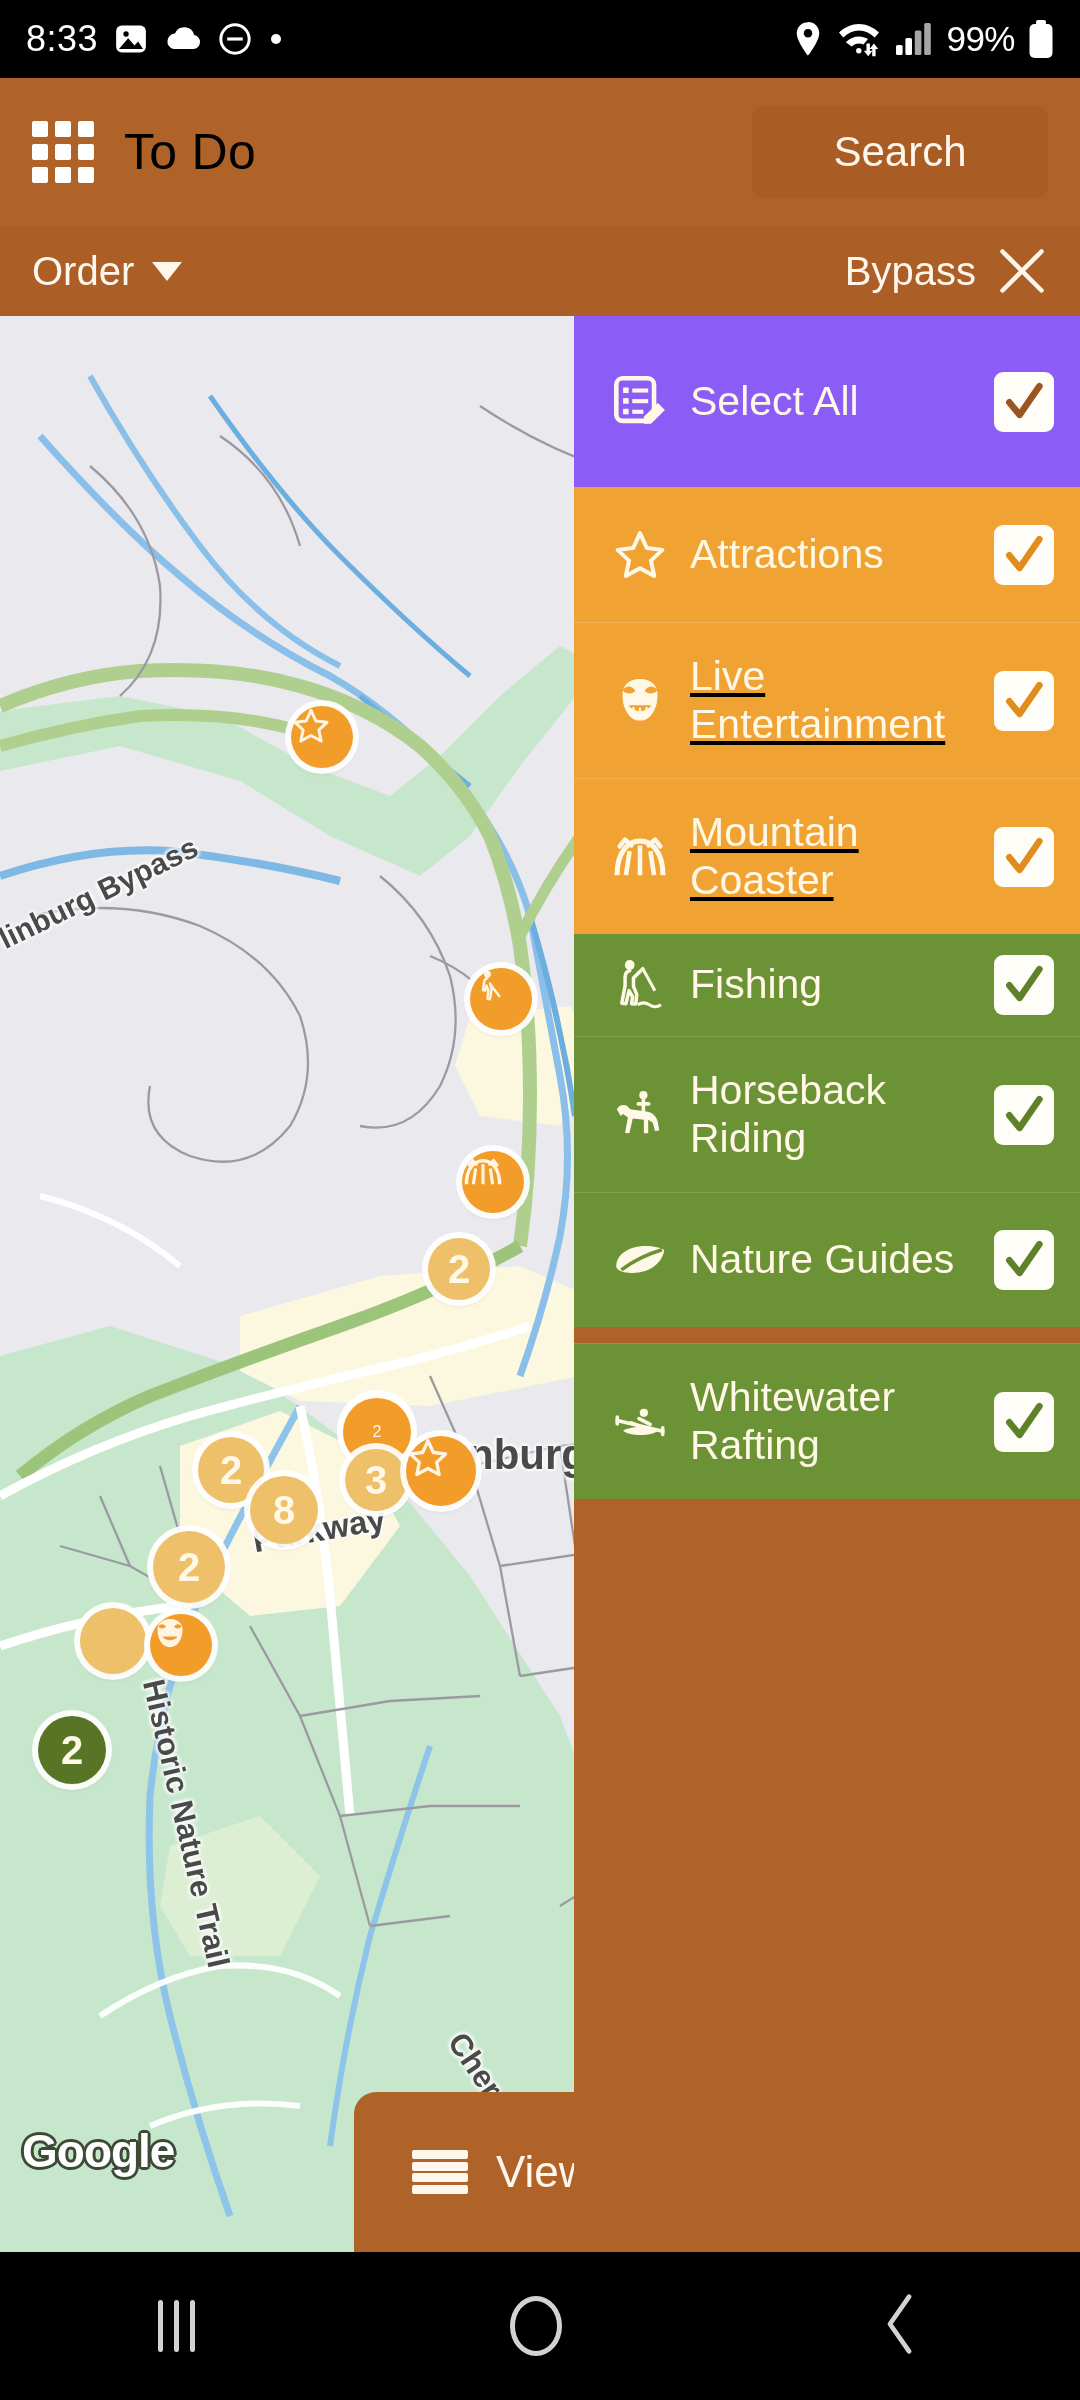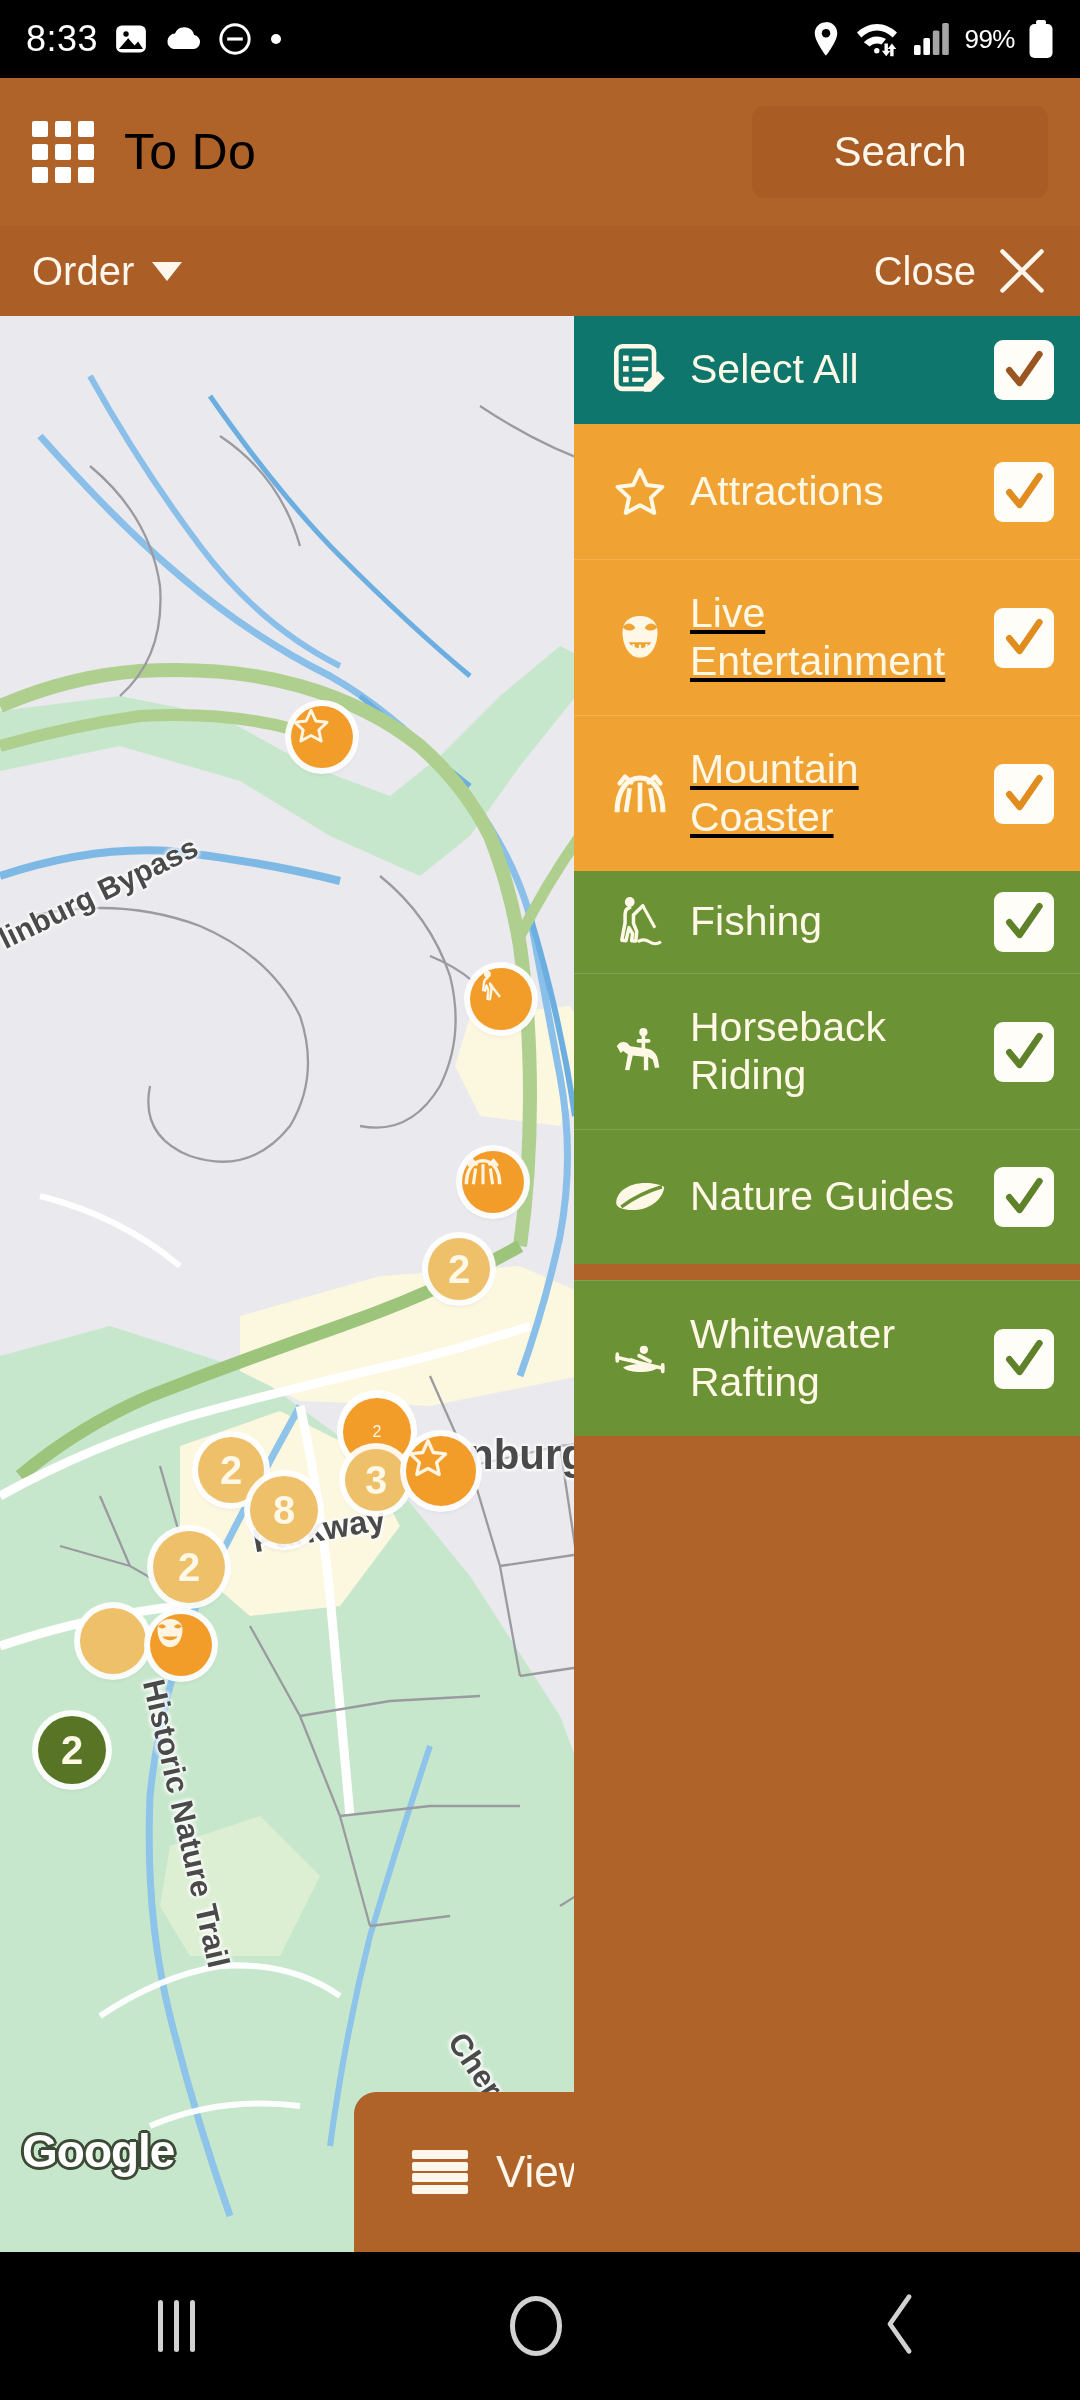--- a/index.html
+++ b/index.html
@@ -7,21 +7,21 @@
   body { font-family:"Liberation Sans", sans-serif; -webkit-font-smoothing:antialiased; }
 
   #screen { position:relative; width:1080px; height:2400px; background:#000; overflow:hidden; }
 
   
   .statusbar { position:absolute; left:0; top:0; width:1080px; height:78px; background:#000;
                display:flex; align-items:center; padding:0 26px; }
   .sb-left { display:flex; align-items:center; gap:16px; }
   .sb-clock { color:#fff; font-size:36px; letter-spacing:.5px; }
   .sb-right { margin-left:auto; display:flex; align-items:center; gap:13px; }
-  .sb-batt { color:#fff; font-size:26px; font-weight:400; letter-spacing:-.5px;}
+  .sb-batt { color:#fff; font-size:35px; font-weight:400; letter-spacing:-.5px;}
   .ico { display:block; }
 
   
   .appbar { position:absolute; left:0; top:78px; width:1080px; height:148px; background:#B06328;
             display:flex; align-items:center; padding:0 32px; }
   .grid-icon { width:62px; height:62px; display:grid; grid-template-columns:repeat(3,1fr);
                grid-template-rows:repeat(3,1fr); gap:7px; }
   .grid-icon i { background:#fff; border-radius:2px; display:block; }
   .app-title { color:#000000; font-size:50px; margin-left:30px; letter-spacing:.3px; }
   .search-btn { margin-left:auto; background:#A95C24; border-radius:12px;
@@ -67,21 +67,21 @@
   .fab { width:98px; height:86px; background:#253026; border-radius:14px;
          display:flex; align-items:center; justify-content:center; }
 
   
   .panel { position:absolute; right:0; top:316px; width:506px; height:1936px; background:#B06328; }
   .frow { display:flex; align-items:center; padding:0 26px 0 30px; position:relative; }
   .frow .icowrap { width:72px; min-width:72px; display:flex; align-items:center; justify-content:center; }
   .frow .flabel { flex:1; color:#FFF8E7; font-size:41px; line-height:1.15; padding-left:14px; }
   .cbox { width:60px; min-width:60px; height:60px; background:#FFFDF8; border-radius:9px;
           display:flex; align-items:center; justify-content:center; margin-left:10px; }
-  .row-selectall { background:#0f766e; height:108px; }
+  .row-selectall { background:#8b5cf6; height:171px; }
   .row-orange { background:#F0A333; }
   .row-green  { background:#6B9234; }
   .sep-orange { border-top:1px solid rgba(255,255,255,.14);text-decoration:underline; }
   .sep-green  { border-top:1px solid rgba(255,255,255,.14); }
 
   
   .navbar { position:absolute; left:0; top:2252px; width:1080px; height:148px; background:#000;
             display:flex; align-items:center; justify-content:space-around; }
   .nav-recents { display:flex; gap:11px; }
   .nav-recents i { width:5px; height:52px; background:#d2d2d2; border-radius:3px; display:block; }
@@ -168,21 +168,21 @@
     <div class="app-title">To Do</div>
     <div class="search-btn">Search</div>
   </div>
 
   <div class="orderbar">
     <div style="display:flex;align-items:center">
       <span class="order-lbl">Order</span>
       <span class="caret"></span>
     </div>
     <div class="close-wrap">
-      <span class="close-lbl">Close</span>
+      <span class="close-lbl">Bypass</span>
       <span>
         <svg class="ico" width="52" height="52" viewBox="0 0 24 24">
             <path d="M3 3 L21 21 M21 3 L3 21" stroke="#FFF6EC" stroke-width="2.1" fill="none" stroke-linecap="round"></path>
           </svg>
       </span>
     </div>
   </div>
 
   <div class="map">
     <svg width="1080" height="1936" viewBox="0 0 1080 1936">

